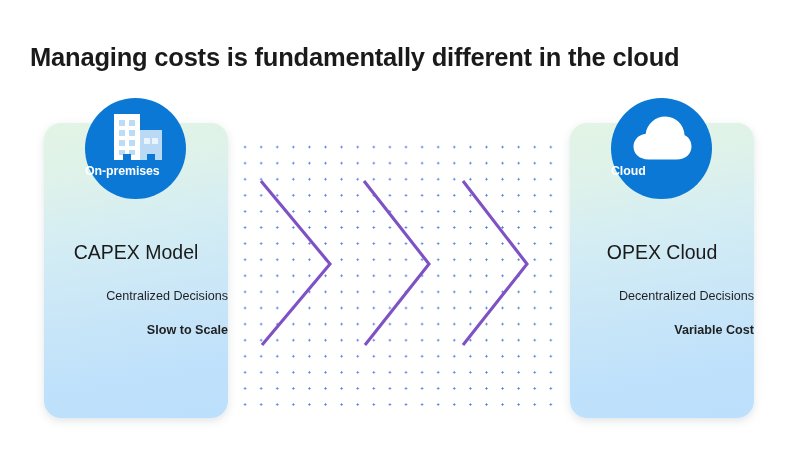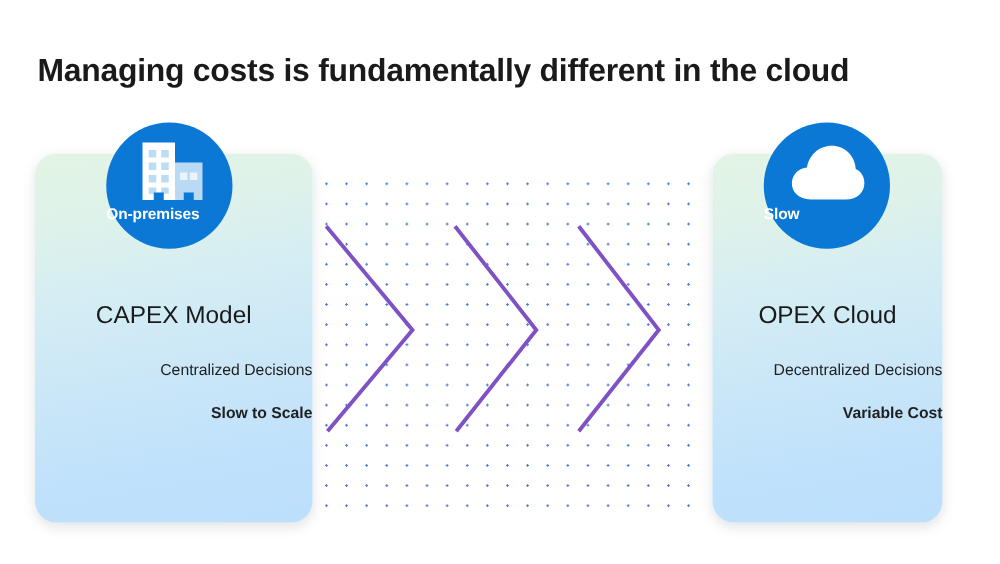--- a/index.html
+++ b/index.html
@@ -64,21 +64,21 @@
   
   .panel-card {
     position: absolute;
     top: 123px;
     width: 184px;
     height: 295px;
     border-radius: 17px;
     background: linear-gradient(170deg, #e2f4e4 0%, #dff2ea 18%, #d4edf4 38%, #c9e6f8 62%, #bfe1fb 82%, #bcdffc 100%);
     box-shadow: 0 3px 9px rgba(120,130,140,0.22);
   }
-  #card-onprem { left: 28px; padding-left: 38px; }
+  #card-onprem { left: 44px; }
   #card-cloud  { left: 570px; }
 
   .card-title {
     position: absolute;
     left: 0;
     top: 118px;
     width: 100%;
     text-align: center;
     font-size: 19.5px;
     color: #1a1a1a;
@@ -202,16 +202,16 @@
         <path fill="#ffffff" d="M17.5 44.5
                  C7.9 44.5 2.5 38.6 2.5 31.6
                  C2.5 24.8 8.0 19.3 14.6 19.0
                  C16.0 8.9 24.4 1.5 34.3 1.5
                  C45.0 1.5 53.2 9.9 53.6 20.2
                  C57.9 22.0 60.5 26.4 60.5 31.5
                  C60.5 38.6 55.0 44.5 45.5 44.5
                  Z"></path>
       </svg>
     </div>
-    <div class="badge-label">Slow</div>
+    <div class="badge-label">Cloud</div>
   </div>
 
 </div>
 
 </body></html>

